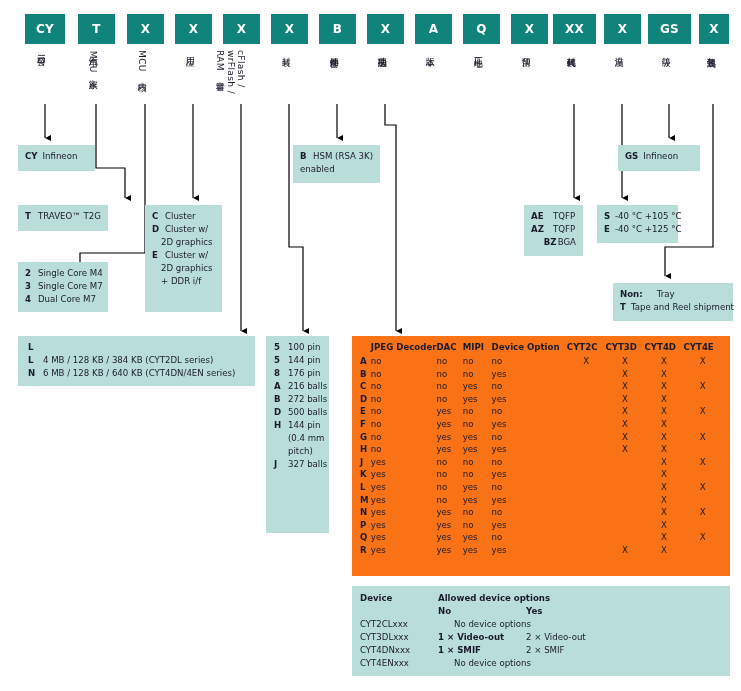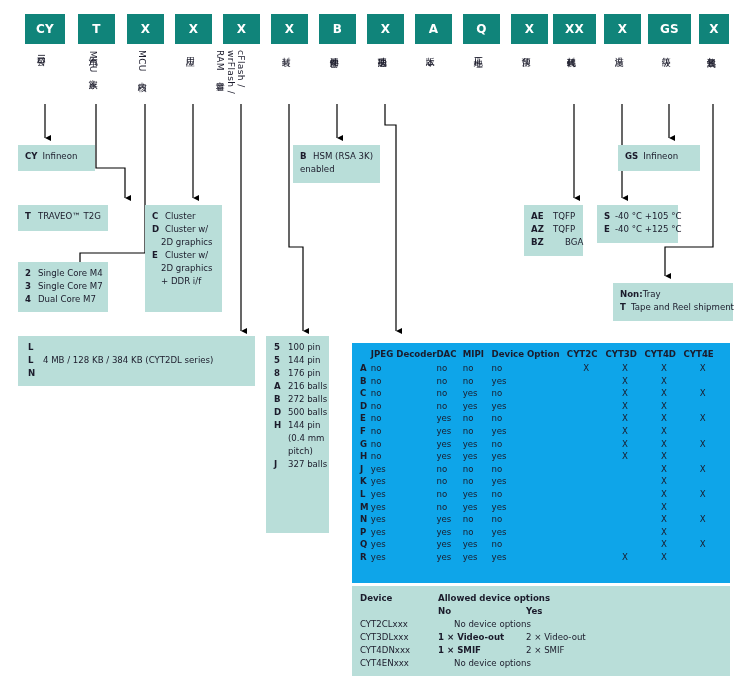--- a/index.html
+++ b/index.html
@@ -52,24 +52,23 @@
   .ind{padding-left:9px;}
 
   
   .kv{display:flex;gap:5px;white-space:nowrap;}
   .kv .k{font-weight:bold;min-width:8px;display:inline-block;}
   .kv .v{font-weight:normal;}
 
   
   .opt-table{
     position:absolute;
-    background:#0ea5e9;
+    background:#f97316;
     box-sizing:border-box;
     padding:6px 8px 8px 8px;
-    margin-top:7px;
   }
   table.opt{border-collapse:collapse;font-size:8.6px;}
   table.opt th{
     font-weight:bold;text-align:left;padding:0 0 4px 0;white-space:nowrap;
   }
   table.opt td{padding:0;height:12.6px;white-space:nowrap;vertical-align:top;}
   td.codecell{font-weight:bold;width:13px;}
   .c-jpeg{width:62px;}
   .c-dac{width:32px;}
   .c-mipi{width:36px;}
@@ -277,58 +276,59 @@
 
   <div class="mint" style="left:524px;top:205px;width:59px;height:51px;">
     <div class="kv" style="gap:8px;">
       <span class="k" style="min-width:14px;">AE</span>
       <span class="v">TQFP</span>
     </div>
     <div class="kv" style="gap:8px;">
       <span class="k" style="min-width:14px;">AZ</span>
       <span class="v">TQFP</span>
     </div>
-    <div class="kv" style="gap:20px;">
+    <div class="kv" style="gap:0;justify-content:flex-end;">
       <span class="k" style="min-width:14px;">BZ</span>
       <span class="v">BGA</span>
     </div>
   </div>
 
   <div class="mint" style="left:597px;top:205px;width:81px;height:38px;">
     <div class="kv" style="gap:3px;">
       <span class="k">S</span>
       <span class="v">-40 °C +105 °C</span>
     </div>
     <div class="kv" style="gap:3px;">
       <span class="k">E</span>
       <span class="v">-40 °C +125 °C</span>
     </div>
   </div>
 
   <div class="mint" style="left:613px;top:283px;width:120px;height:38px;">
-    <div class="kv" style="gap:0;">
+    <div class="kv" style="gap:14px;">
       <span class="k">Non:</span>
       <span class="v">Tray</span>
     </div>
     <div class="kv" style="gap:3px;">
       <span class="k">T</span>
       <span class="v">Tape and Reel shipment</span>
     </div>
   </div>
 
   <div class="mint" style="left:18px;top:336px;width:237px;height:50px;padding-left:10px;">
     <div class="kv" style="gap:7px;">
       <span class="k">L</span>
     </div>
     <div class="kv" style="gap:7px;">
       <span class="k">L</span>
       <span class="v">4 MB / 128 KB / 384 KB (CYT2DL series)</span>
     </div>
     <div class="kv" style="gap:7px;">
       <span class="k">N</span>
+      <span class="v">6 MB / 128 KB / 640 KB (CYT4DN/4EN series)</span>
     </div>
   </div>
 
   <div class="mint" style="left:266px;top:336px;width:63px;height:197px;padding-left:8px;">
     <div class="kv" style="gap:6px;">
       <span class="k">5</span>
       <span class="v">100 pin</span>
     </div>
     <div class="kv" style="gap:6px;">
       <span class="k">5</span>

